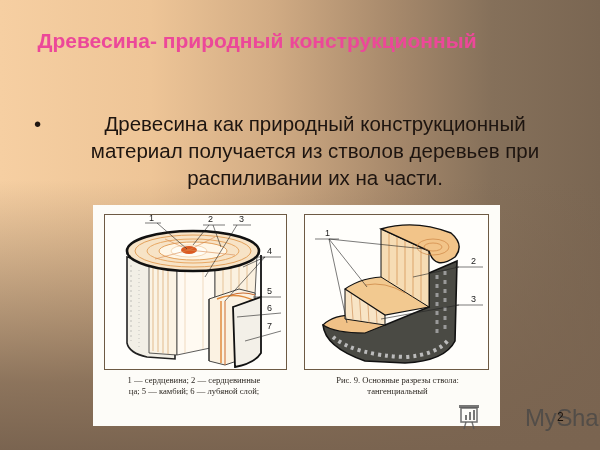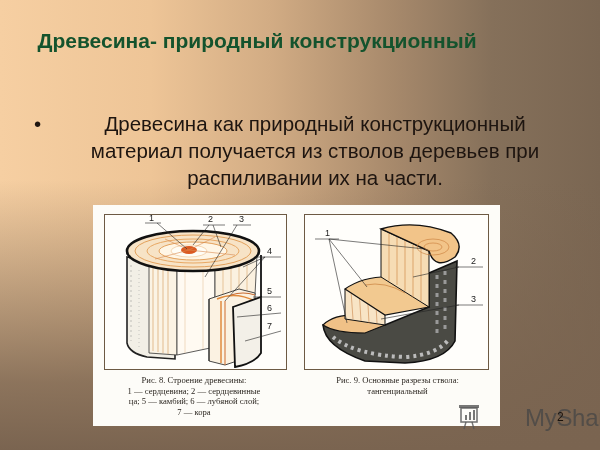--- a/index.html
+++ b/index.html
@@ -5,21 +5,21 @@
   html, body { margin: 0; padding: 0; }
   body {
     width: 600px; height: 450px; overflow: hidden; position: relative;
     background:
       linear-gradient(to bottom, rgba(122,100,80,0) 0%, rgba(122,100,80,0) 40%, rgba(122,100,80,0.85) 85%, rgba(122,100,80,1) 100%),
       linear-gradient(to right, #f6cfa2 0%, #eec597 25%, #d2ac84 45%, #a88a6c 65%, #85705a 82%, #7a6652 100%);
     font-family: "Liberation Sans", sans-serif;
   }
   .title {
     position: absolute; left: 0; top: 27px; width: 514px; text-align: center;
-    font-weight: bold; font-size: 21px; line-height: 28px; color: #14532d;
+    font-weight: bold; font-size: 21px; line-height: 28px; color: #ec4899;
   }
   .bullet-wrap {
     position: absolute; left: 34px; top: 110px; width: 540px;
     font-size: 20.5px; line-height: 27px; color: #1e1510;
   }
   .bullet-dot { position: absolute; left: 0; top: 0; }
   .bullet-text { margin-left: 22px; text-align: center; }
   .figure {
     position: absolute; left: 93px; top: 205px; width: 407px; height: 221px;
     background: #fdfcf8;
@@ -155,24 +155,22 @@
       </g>
       <g font-family="Liberation Sans, sans-serif" font-size="9" fill="#222">
         <text x="20" y="21">1</text>
         <text x="166" y="49">2</text>
         <text x="166" y="87">3</text>
       </g>
     </svg>
   </div>
 
   <div class="caption left">
-    <div>Рис. 8. Строение древесины:</div>
     <div>1 — сердцевина;   2 — сердцевинные</div>
     <div>ца; 5 — камбий; 6 — лубяной слой;</div>
-    <div>7 — кора</div>
   </div>
   <div class="caption right">
     <div>Рис. 9. Основные разрезы ствола:</div>
     <div>тангенциальный</div>
   </div>
 </div>
 
 <svg class="watermark-icon" width="24" height="28" viewBox="0 0 24 28">
   <rect x="1" y="2" width="20" height="3" fill="#555" opacity="0.8"></rect>
   <rect x="3" y="5" width="16" height="14" fill="none" stroke="#555" stroke-width="1.6" opacity="0.8"></rect>

